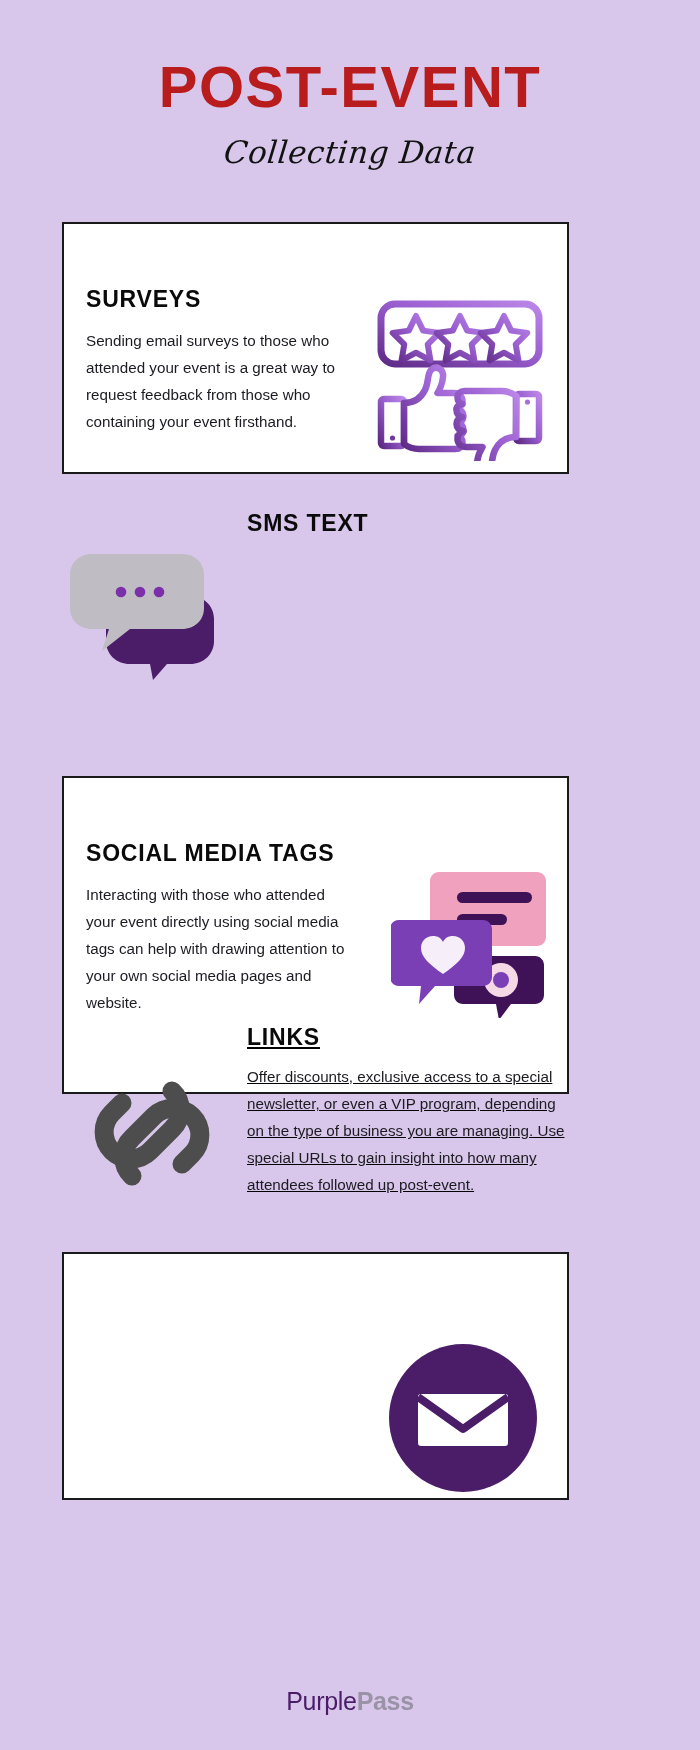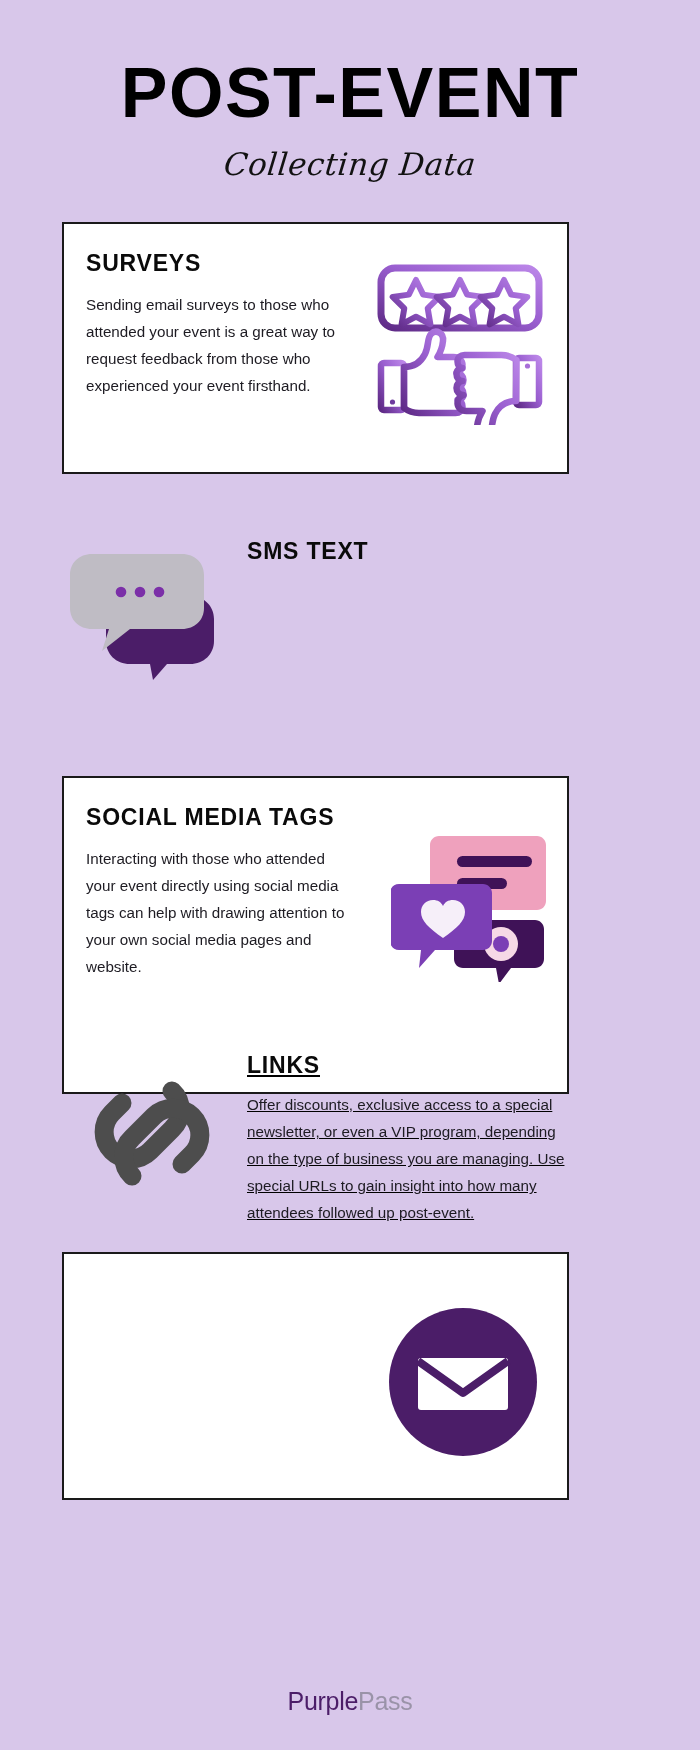--- a/index.html
+++ b/index.html
@@ -14,63 +14,63 @@
     width: 700px;
     height: 1750px;
     background: #d8c7ea;
     overflow: hidden;
   }
 
   
   .header { padding-top: 58px; text-align: center; }
   .main-title {
     font-family: "Liberation Sans", sans-serif;
-    font-size: 70px;
+    font-size: 58px;
     font-weight: bold;
     letter-spacing: 1.5px;
-    color: #000000;
+    color: #b91c1c;
     line-height: 1;
   }
   .subtitle {
     margin-top: 18px;
     font-family: "DejaVu Serif", serif;
     font-style: italic;
     font-size: 31px;
     color: #121212;
     letter-spacing: 0.5px;
     transform: skewX(-6deg);
   }
 
   
   .card {
     position: absolute;
     background: #ffffff;
     border: 2px solid #1a1a1a;
     left: 62px;
     width: 507px;
   }
-  .card-inner { padding: 26px 12px 22px 22px; position: relative; height: 100%; }
+  .card-inner { padding: 26px 12px 22px 22px; position: relative; height: 100%; margin-top: 36px; }
 
   .section-title {
     font-size: 23px;
     font-weight: bold;
     letter-spacing: 0.8px;
     color: #0a0a0a;
     margin-bottom: 14px;
   }
   .section-body {
     font-size: 15.2px;
     line-height: 1.78;
     color: #1d1b22;
     max-width: 272px;
   }
 
   
   .open-section { position: absolute; }
-  .open-section .section-title { margin-bottom: 12px; margin-top: 28px; }
+  .open-section .section-title { margin-bottom: 12px; }
   .open-section .section-body { max-width: 320px; }
 
   
   .icon-wrap { position: absolute; }
 
   
   .survey-icon { right: 22px; top: 36px; width: 170px; height: 165px; }
 
   
   .sms-icon { left: 68px; top: 52px; width: 170px; height: 130px; }
@@ -87,36 +87,36 @@
   
   .footer {
     position: absolute;
     bottom: 34px;
     left: 0; right: 0;
     text-align: center;
     font-size: 25px;
     letter-spacing: -0.3px;
   }
   .logo-purple { color: #4b1d68; font-weight: normal; }
-  .logo-pass { color: #9a93a8; font-weight: normal; }
+  .logo-pass { color: #9a93a8; font-weight: bold; }
 </style>
 </head>
 <body>
 
 <div class="page">
 
   <div class="header">
     <div class="main-title">POST-EVENT</div>
     <div class="subtitle">Collecting Data</div>
   </div>
 
   <div class="card" style="top:222px; height:252px;">
     <div class="card-inner">
       <div class="section-title">SURVEYS</div>
-      <div class="section-body">Sending email surveys to those who attended your event is a great way to request feedback from those who experienced your event firsthand.</div>
+      <div class="section-body">Sending email surveys to those who attended your event is a great way to request feedback from those who containing your event firsthand.</div>
 
       <div class="icon-wrap survey-icon">
         <svg viewBox="0 0 170 165" width="170" height="165">
           <defs>
             <linearGradient id="gSurv" x1="0" y1="1" x2="1" y2="0">
               <stop offset="0" stop-color="#5e2a86"></stop>
               <stop offset="0.55" stop-color="#9a5fd0"></stop>
               <stop offset="1" stop-color="#bb86e8"></stop>
             </linearGradient>
           </defs>

